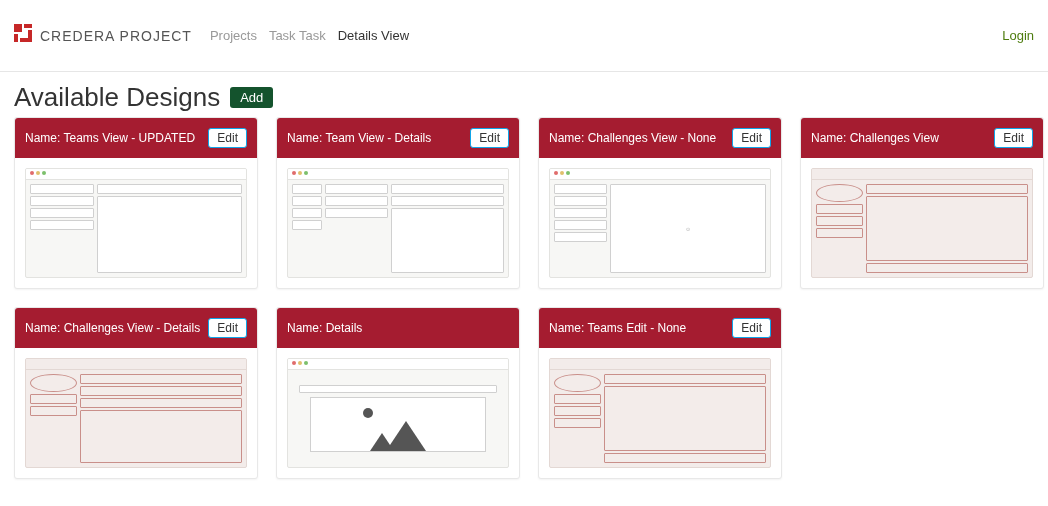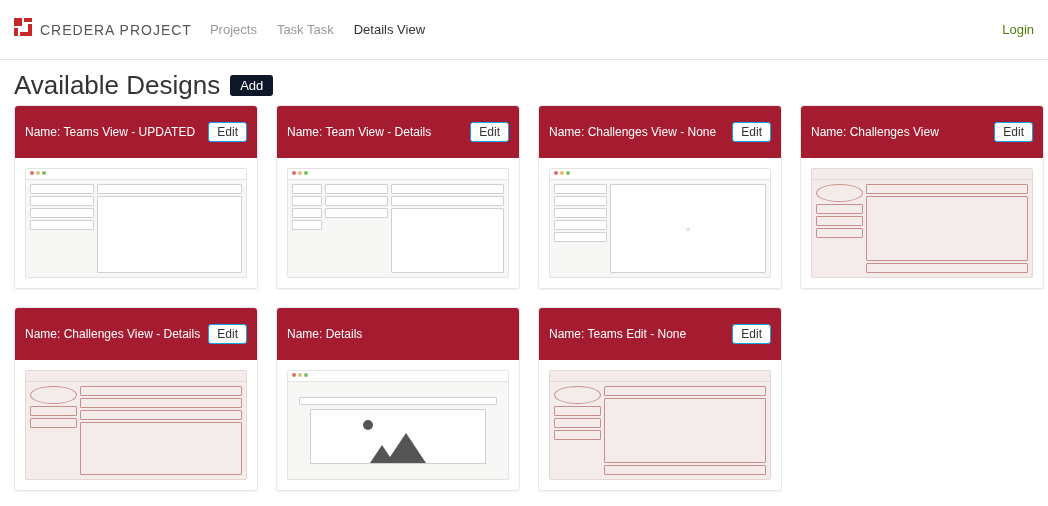--- a/index.html
+++ b/index.html
@@ -1,31 +1,31 @@
 <!DOCTYPE html>
 <html><head>
 <meta charset="utf-8">
 <style>
   * { box-sizing: border-box; margin: 0; padding: 0; }
   body { font-family: -apple-system, BlinkMacSystemFont, "Segoe UI", Helvetica, Arial, sans-serif; background: #fff; color: #333; width: 1048px; }
-  .navbar { display: flex; align-items: center; justify-content: space-between; padding: 18px 14px; border-bottom: 1px solid #e6e6e6; }
+  .navbar { display: flex; align-items: center; justify-content: space-between; padding: 24px 14px; border-bottom: 1px solid #e6e6e6; }
   .nav-left { display: flex; align-items: center; gap: 18px; }
   .brand { display: flex; align-items: center; gap: 6px; font-size: 14px; letter-spacing: 1px; color: #555; }
   .brand-text { font-weight: 400; }
-  .nav-links { display: flex; gap: 20px; font-size: 13px; }
+  .nav-links { display: flex; gap: 12px; font-size: 13px; }
   .nav-link { color: #999; text-decoration: none; cursor: pointer; }
   .nav-link.active { color: #333; }
   .login-link { color: #4d7c0f; font-size: 13px; cursor: pointer; }
   .page { padding: 10px 14px; }
   .page-header { display: flex; align-items: center; gap: 10px; margin-bottom: 4px; }
   .page-title { font-size: 26px; font-weight: 400; color: #333; }
-  .add-btn { background: #0f172a; color: #fff; border: none; border-radius: 3px; padding: 3px 10px; font-size: 13px; cursor: pointer; }
+  .add-btn { background: #14532d; color: #fff; border: none; border-radius: 3px; padding: 3px 10px; font-size: 13px; cursor: pointer; }
   .grid { display: grid; grid-template-columns: repeat(4, 244px); gap: 18px; }
   .card { border: 1px solid #e8e8e8; border-radius: 3px; box-shadow: 0 1px 2px rgba(0,0,0,0.05); background: #fff; display: flex; flex-direction: column; }
-  .card-header { background: #A51C30; color: #fff; padding: 0 10px; display: flex; align-items: center; justify-content: space-between; border-radius: 3px 3px 0 0; height: 52px; }
+  .card-header { background: #A51C30; color: #fff; padding: 0 10px; display: flex; align-items: center; justify-content: space-between; border-radius: 3px 3px 0 0; height: 40px; }
   .card-title { font-size: 12px; font-weight: 400; white-space: nowrap; overflow: hidden; text-overflow: ellipsis; }
   .edit-btn { background: #fff; color: #333; border: 1px solid #0ea5e9; border-radius: 3px; padding: 2px 8px; font-size: 12px; cursor: pointer; }
   .card-body { padding: 10px; display: flex; align-items: center; justify-content: center; min-height: 130px; }
   .thumb { width: 100%; height: 110px; background: #f7f7f5; border: 1px solid #e3e3e0; border-radius: 2px; position: relative; display:flex; flex-direction:column; overflow:hidden; }
   
   .thumb::before { content:""; display:block; height:10px; background:#fff; border-bottom:1px solid #e3e3e0; }
   .dots { position:absolute; top:2px; left:4px; display:flex; gap:2px;}
   .dot { width:4px; height:4px; border-radius:50%; }
   .dot.r{background:#e06c6c;} .dot.y{background:#e0c06c;} .dot.g{background:#7cc06c;}
   .thumb-inner { flex:1; padding:4px; font-size:5px; color:#aaa; display:flex; gap:3px; overflow:hidden;}

